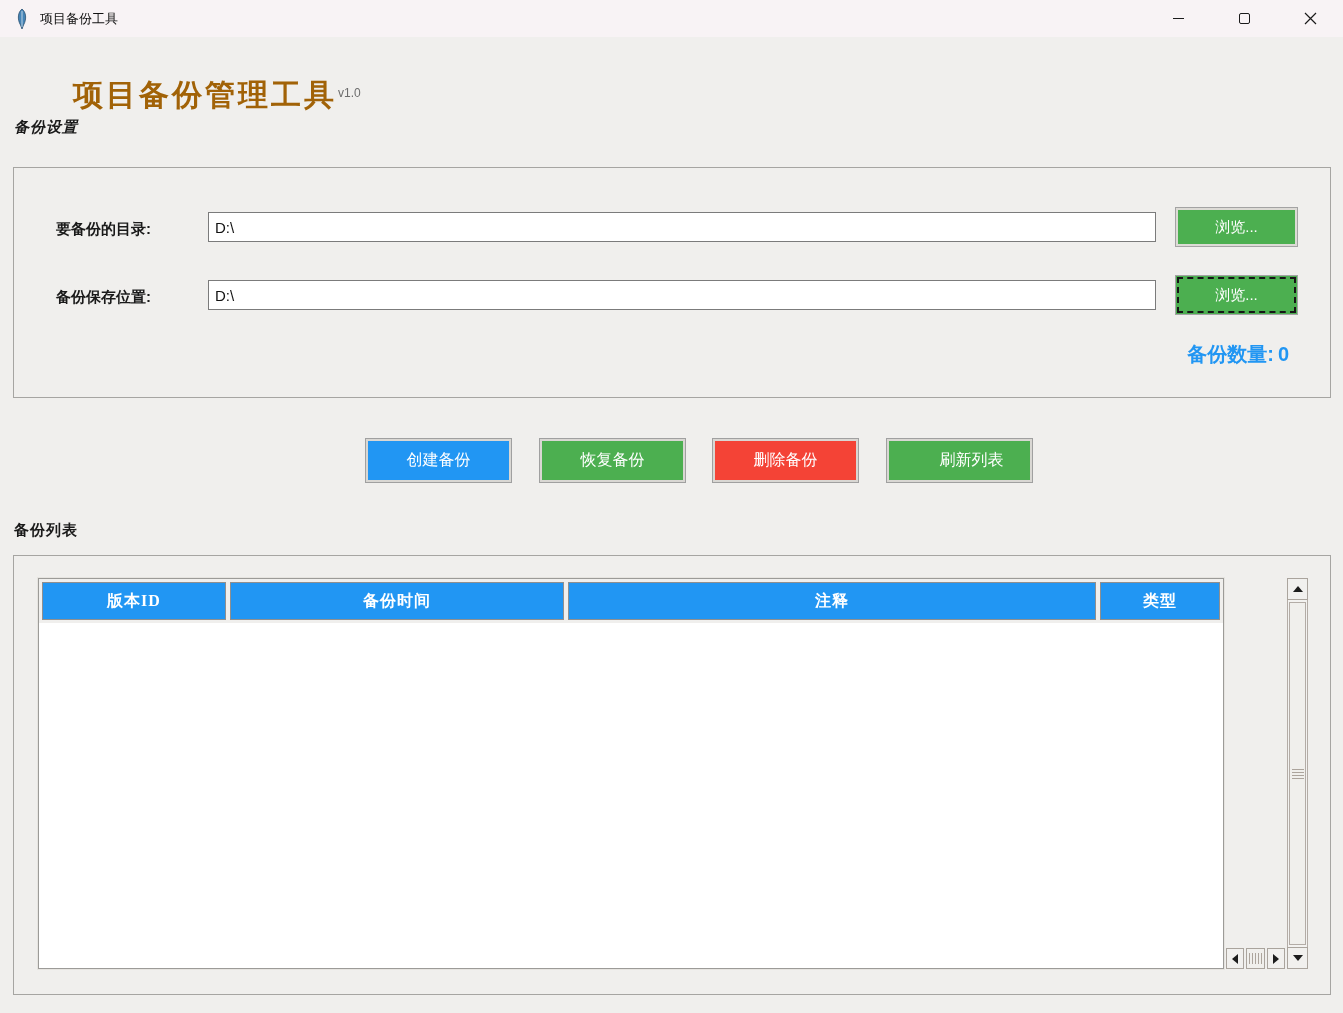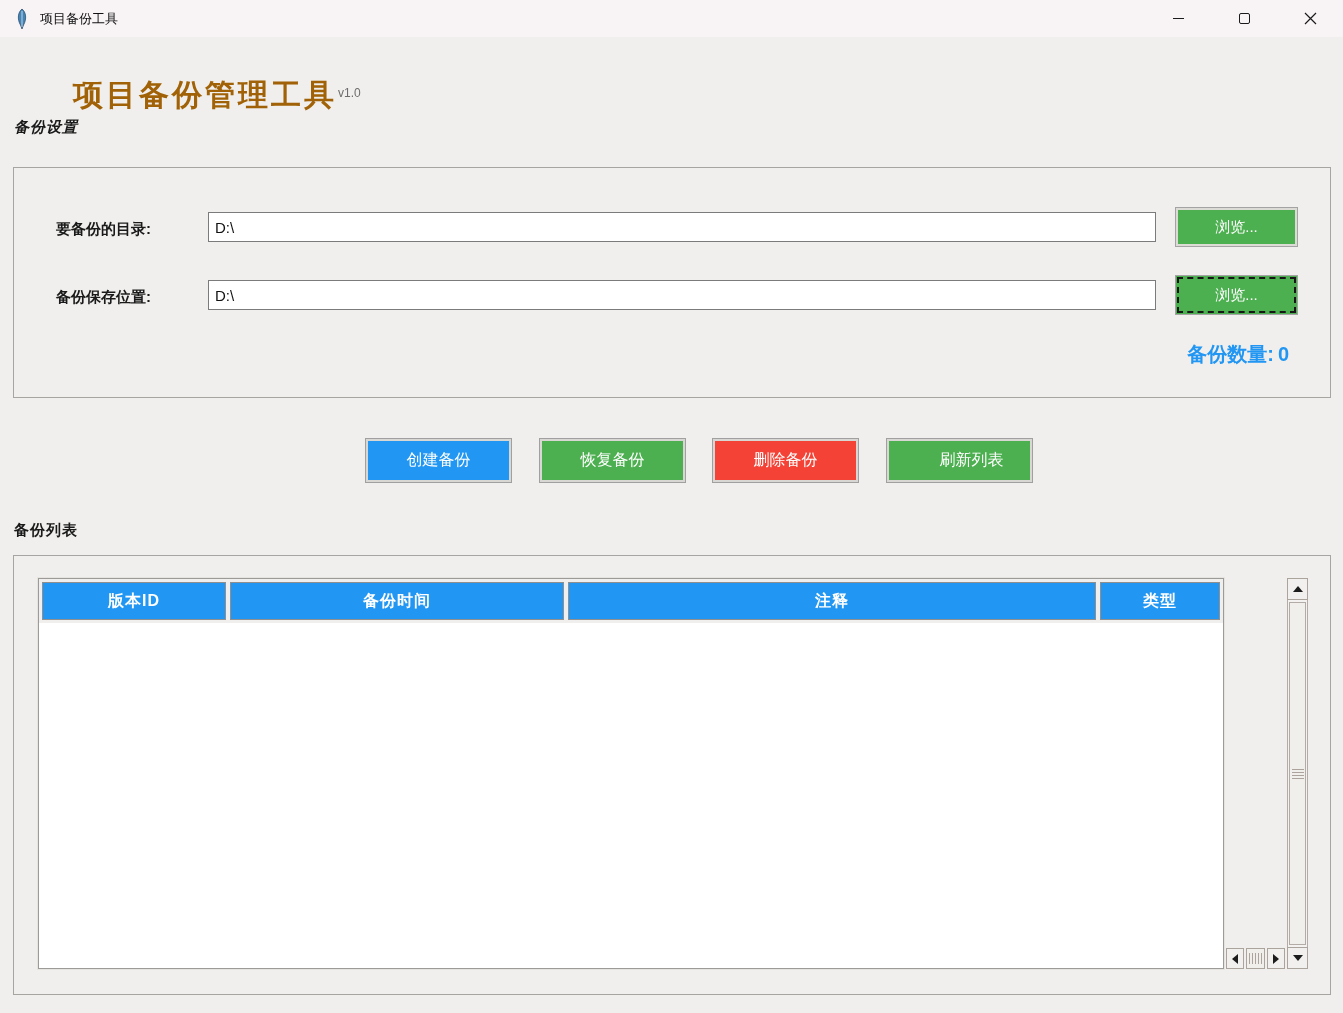--- a/index.html
+++ b/index.html
@@ -36,21 +36,21 @@
   
   .actions-row { position:absolute; left:0; top:438px; width:1343px; height:45px;margin-left:26px; }
   .action-btn { position:absolute; top:0; width:147px; height:45px; color:#fff; font-size:16px; display:flex; align-items:center; justify-content:center; border:1px solid #a0a0a0; box-shadow:inset 0 0 0 2px #d9d7d3; cursor:default; }
   #btn-create  { left:339px; background:#2196f3; }
   #btn-restore { left:513px; background:#4caf50; }
   #btn-delete  { left:686px; background:#f44336; }
   #btn-refresh { left:860px; background:#4caf50;padding-left:24px; }
 
   
   #list-frame { left:13px; top:555px; width:1318px; height:440px; }
-  .table-area { position:absolute; left:24px; top:22px; width:1186px; height:391px; background:#14532d; border:1px solid #9c9b98; box-shadow:0 0 0 1px #e6e4e0; }
+  .table-area { position:absolute; left:24px; top:22px; width:1186px; height:391px; background:#14532d; border:1px solid #9c9b98; box-shadow:0 0 0 1px #e6e4e0;font-family:Liberation Serif, serif; }
   .table-header { display:flex; gap:4px; padding:3px; background:#f0efed; }
   .th-cell { height:38px; background:#2196f3; border:1px solid #8f8f8f; color:#fff; font-size:16px; font-weight:bold; display:flex; align-items:center; justify-content:center; letter-spacing:1px; }
   .th-c1 { width:184px; } .th-c2 { width:334px; } .th-c3 { width:528px; } .th-c4 { flex:1; }
   .table-body { position:absolute; left:0; top:44px; right:0; bottom:0; background:#fff; }
 
   
   .sb-btn { background:#f1f0ee; border:1px solid #aaa49d; display:flex; align-items:center; justify-content:center; }
   .tri-up    { width:0; height:0; border-left:5px solid transparent; border-right:5px solid transparent; border-bottom:6px solid #1c1c1c; }
   .tri-down  { width:0; height:0; border-left:5px solid transparent; border-right:5px solid transparent; border-top:6px solid #1c1c1c; }
   .tri-left  { width:0; height:0; border-top:5px solid transparent; border-bottom:5px solid transparent; border-right:6px solid #1c1c1c; }

